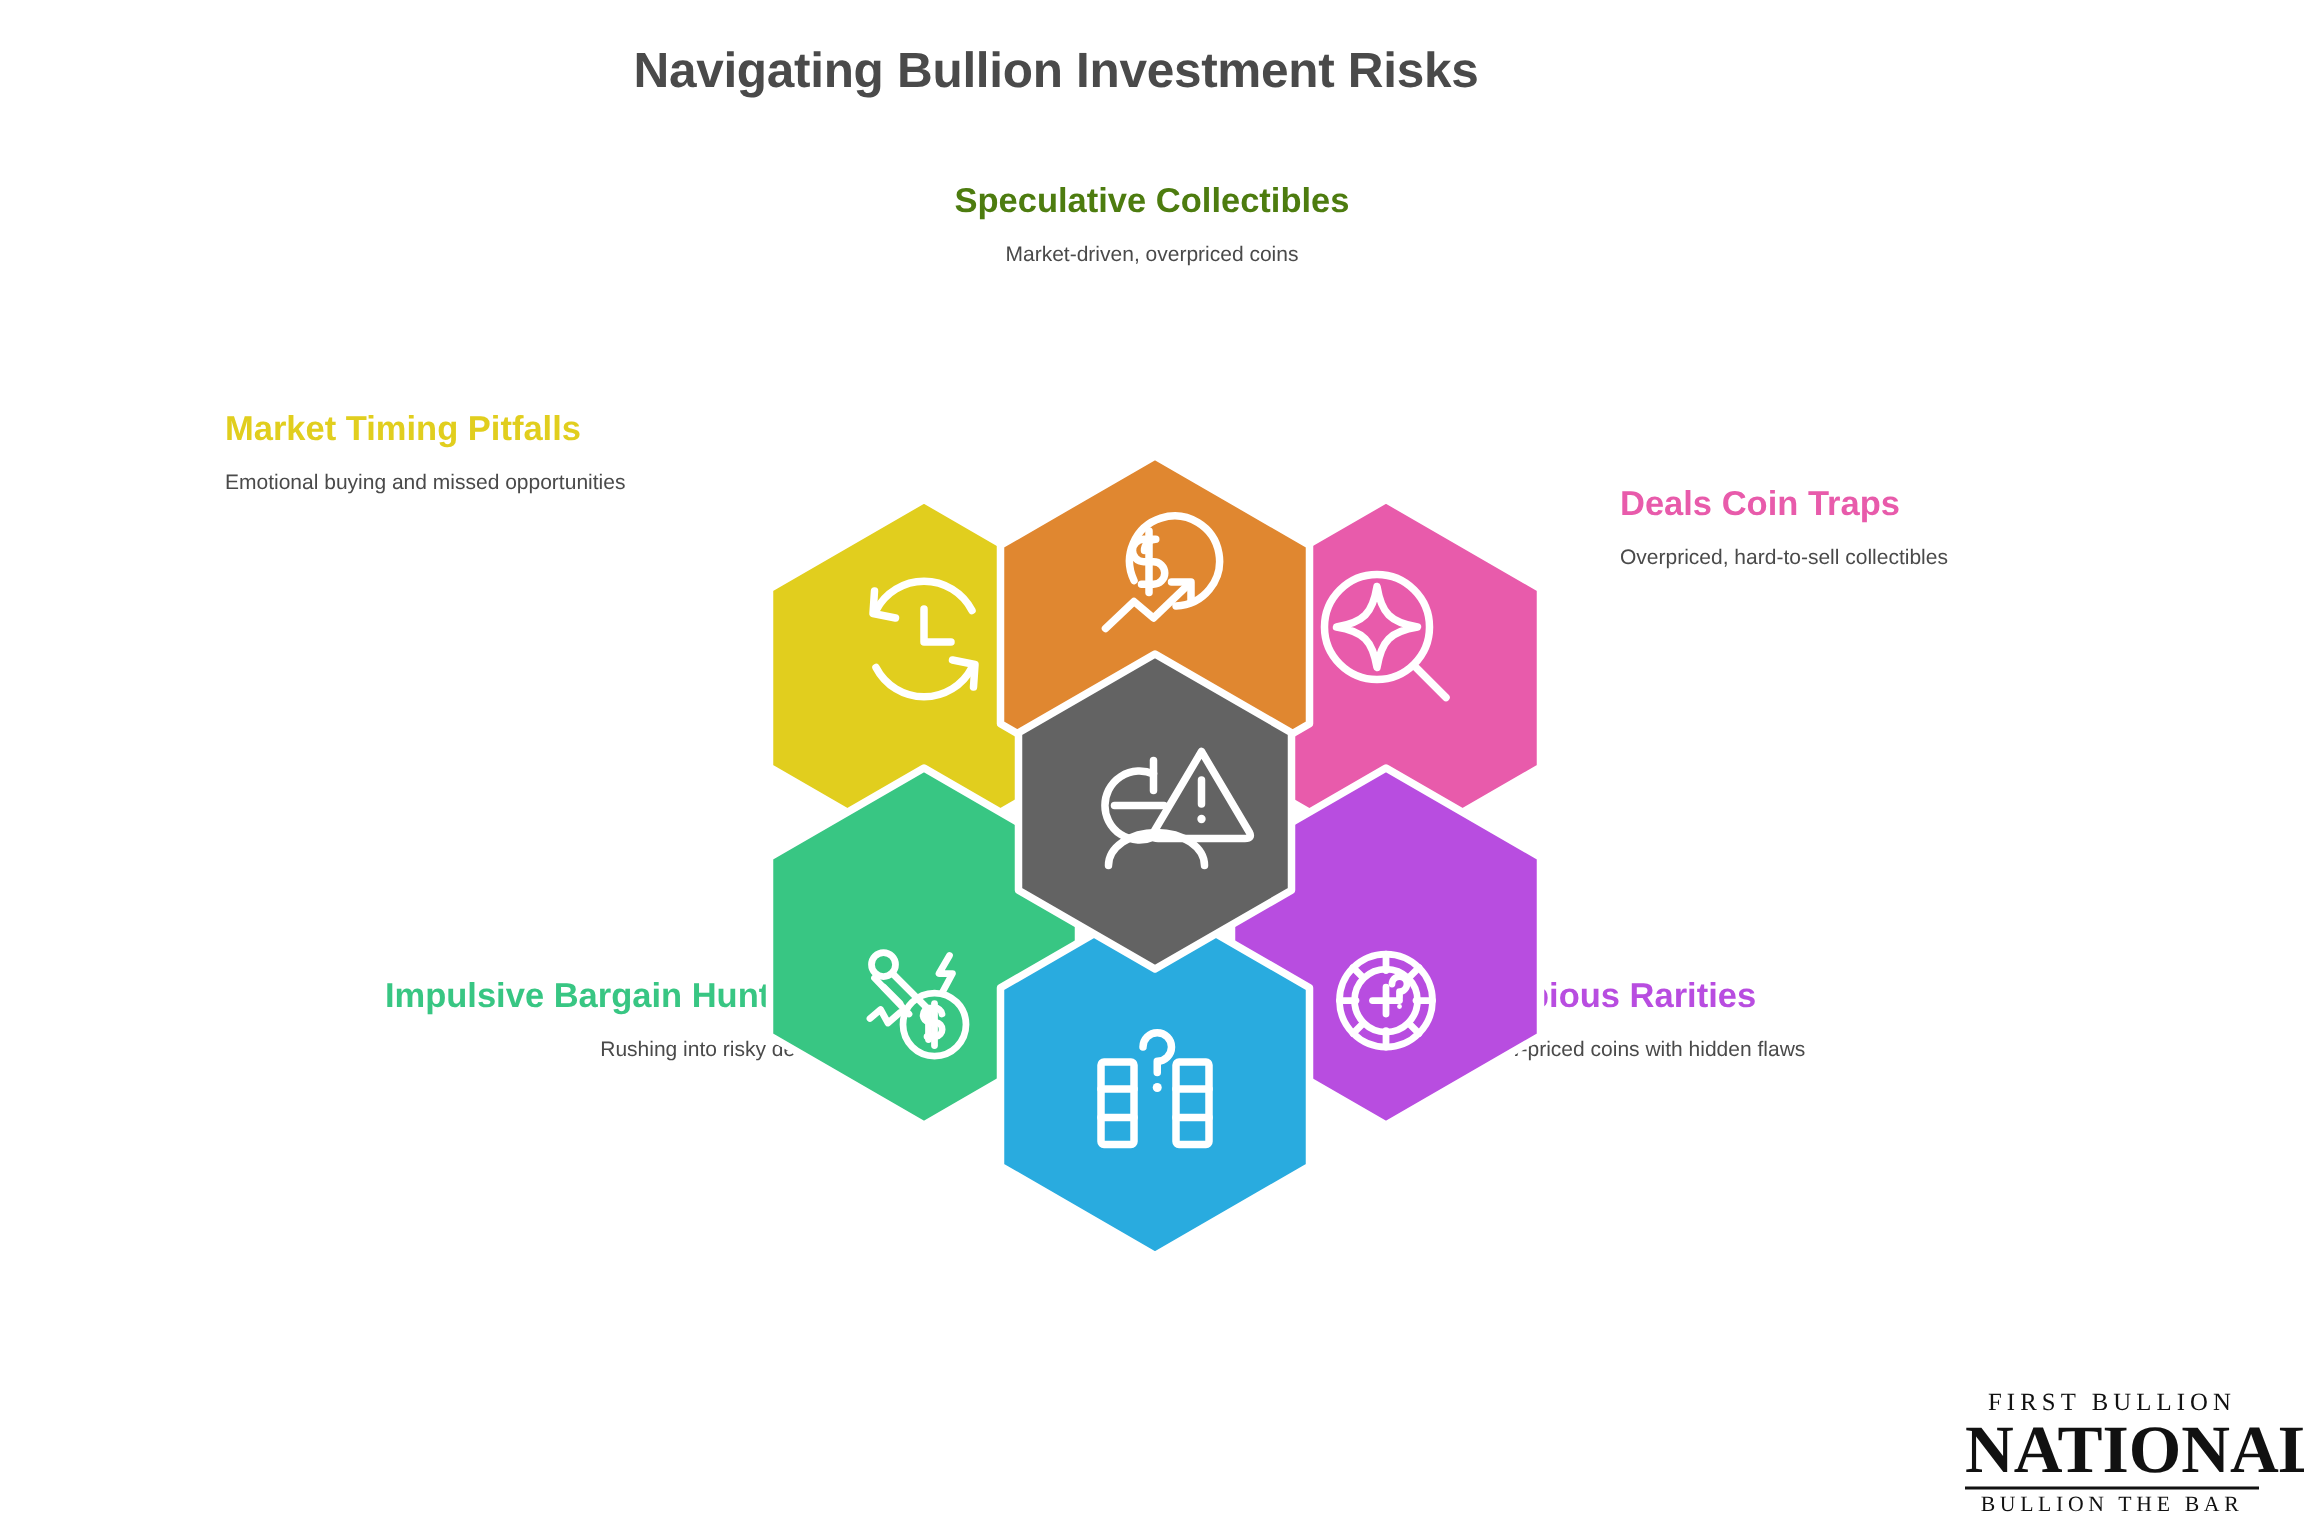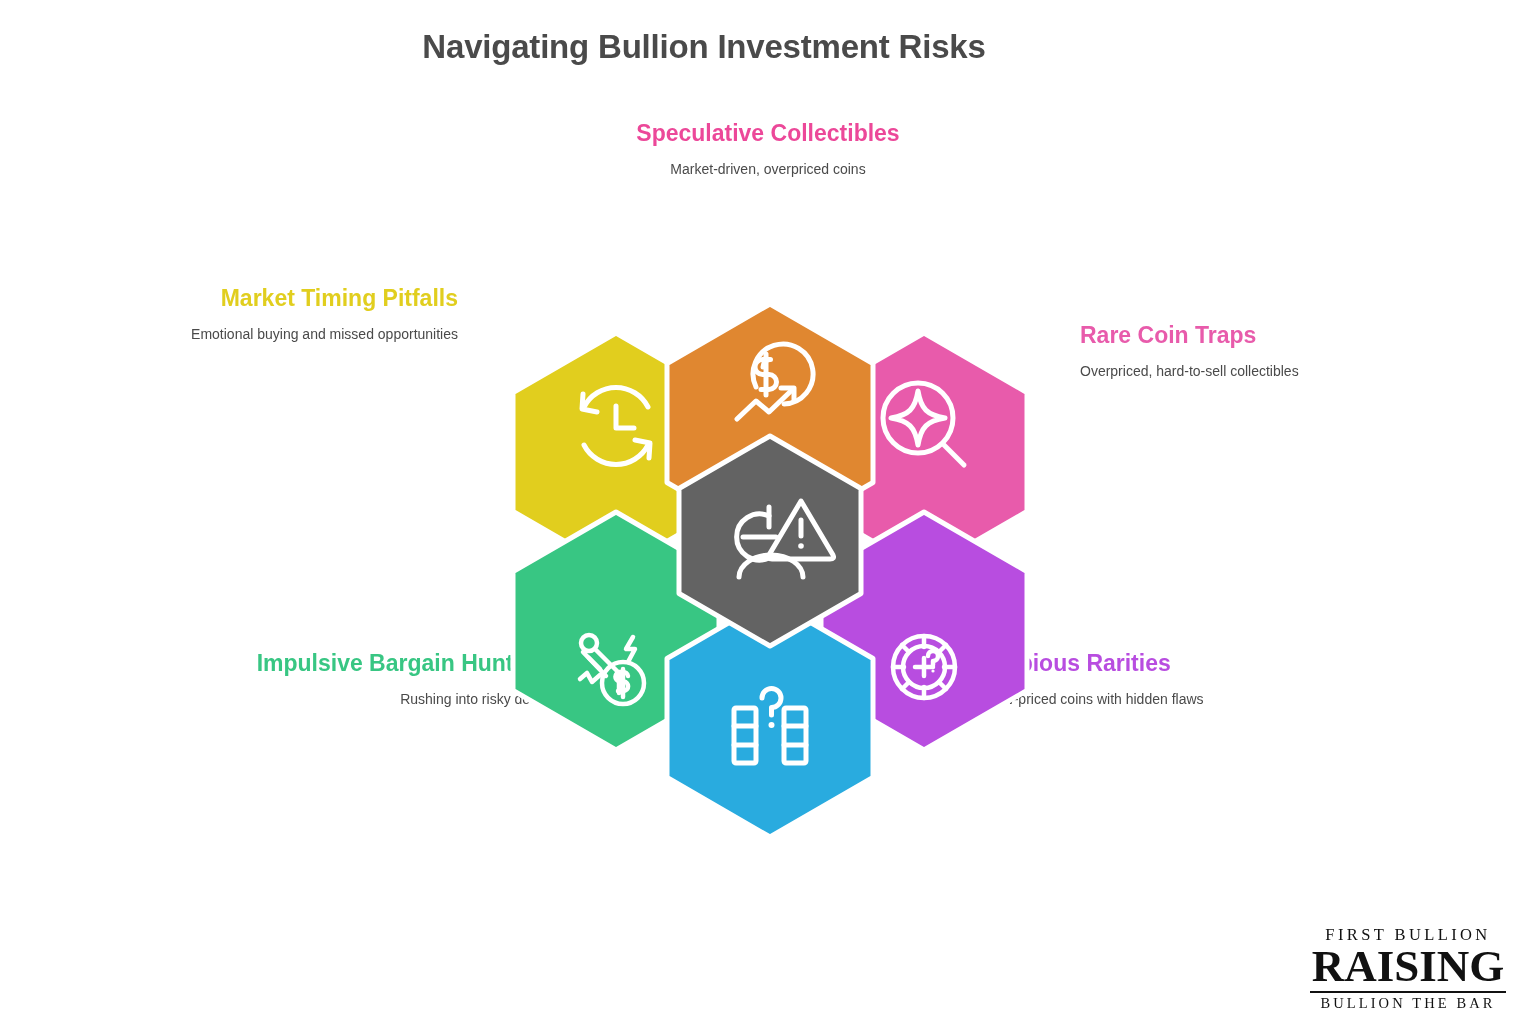--- a/index.html
+++ b/index.html
@@ -44,22 +44,21 @@
     font-weight: normal;
   }
 
   
   #label-speculative {
     top: 118px; left: 518px; width: 500px;
     text-align: center;
   }
   
   #label-market-timing {
-    top: 283px; left: 150px; width: 308px;
-    text-align: right;
+    top: 270px; left: 150px; width: 308px;
   }
   
   #label-rare-coin {
     top: 320px; left: 1080px; width: 330px;
     text-align: left;
   }
   
   #label-impulsive {
     top: 648px; left: 240px; width: 308px;
     text-align: right;
@@ -116,31 +115,31 @@
     font-family: "Liberation Serif", serif;
     line-height: 1.1;
   }
 </style>
 </head>
 <body>
 
 <div id="page-title">Navigating Bullion Investment Risks</div>
 
 <div class="label-block" id="label-speculative">
-  <div class="label-title" style="color: #ec4899;">Speculative Collectibles</div>
+  <div class="label-title" style="color: #4d7c0f;">Speculative Collectibles</div>
   <div class="label-desc">Market-driven, overpriced coins</div>
 </div>
 
 <div class="label-block" id="label-market-timing">
   <div class="label-title" style="color: rgb(225, 206, 30);">Market Timing Pitfalls</div>
   <div class="label-desc">Emotional buying and missed opportunities</div>
 </div>
 
 <div class="label-block" id="label-rare-coin">
-  <div class="label-title" style="color: rgb(232, 91, 171);">Rare Coin Traps</div>
+  <div class="label-title" style="color: rgb(232, 91, 171);">Deals Coin Traps</div>
   <div class="label-desc">Overpriced, hard-to-sell collectibles</div>
 </div>
 
 <div class="label-block" id="label-impulsive">
   <div class="label-title" style="color: rgb(56, 198, 131);">Impulsive Bargain Hunting</div>
   <div class="label-desc">Rushing into risky deals</div>
 </div>
 
 <div class="label-block" id="label-dubious">
   <div class="label-title" style="color: rgb(184, 77, 224);">Dubious Rarities</div>
@@ -240,16 +239,16 @@
     <path d="M 251 322 A 32 22 0 0 1 315 322"></path>
     <path d="M 313 246 L 345 300 Q 347 304 342 304 L 284 304 Q 279 304 281 300 Z"></path>
     <line x1="313" y1="265" x2="313" y2="281"></line>
     <circle cx="313" cy="291" r="2.8" fill="#ffffff" stroke="none"></circle>
   </g>
 </svg>
 </div>
 
 <div id="brand-logo">
   <div class="logo-top">FIRST BULLION</div>
-  <div class="logo-main">RAISING</div>
+  <div class="logo-main">NATIONAL</div>
   <div class="logo-rule"></div>
   <div class="logo-sub">BULLION THE BAR</div>
 </div>
 
 </body></html>

